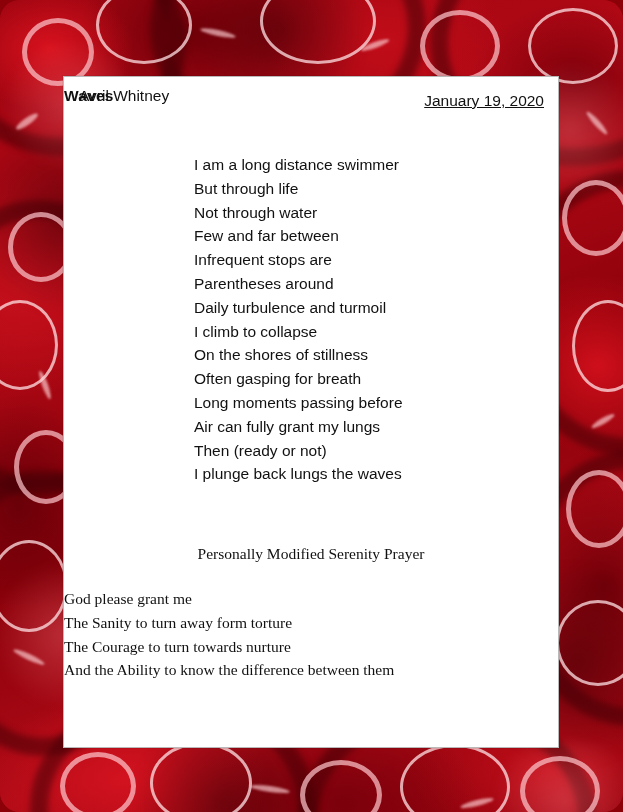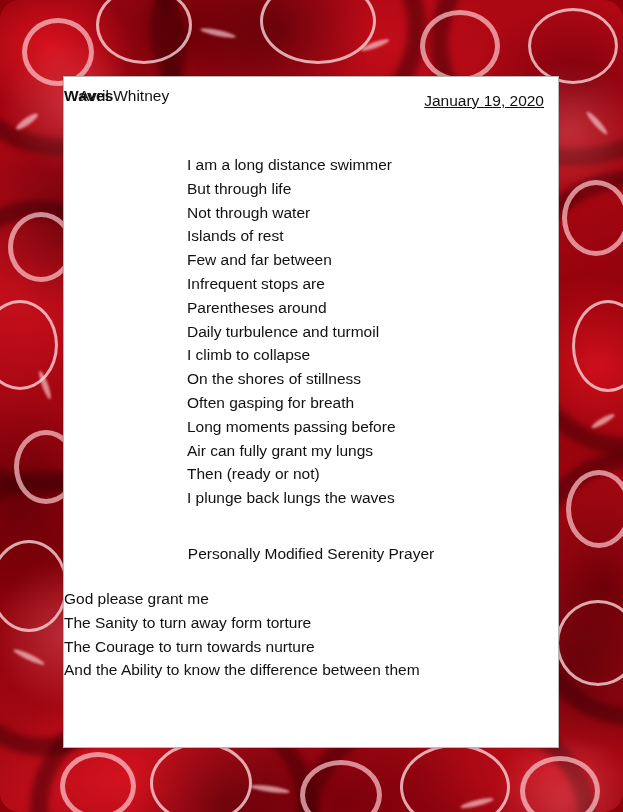--- a/index.html
+++ b/index.html
@@ -125,27 +125,29 @@
     position: absolute;
     left: 123px;
     top: 76px;
     width: 360px;
   }
   #poem .line {
     font-size: 15.5px;
     line-height: 23.8px;
     color: #111;
     white-space: pre;
+    margin-left: 7px;
   }
 
   #prayer {
     position: absolute;
     left: 0;
     top: 468px;
     width: 100%;
+    font-family: Liberation Serif, serif;
   }
   #prayer .prayer-title {
     text-align: center;
     font-size: 15.5px;
     color: #111;
     margin-bottom: 24px;
   }
   #prayer .prayer-line {
     text-align: left;
     font-size: 15.5px;
@@ -216,21 +218,20 @@
     <div id="doc-header">
       <span class="author">Avril Whitney</span>
       <span class="title">Waves</span>
       <span class="date">January 19, 2020</span>
     </div>
 
     <div id="poem">
       <div class="line">I am a long distance swimmer</div>
       <div class="line">But through life</div>
       <div class="line">Not through water</div>
-      <div class="line">Islands of rest</div>
       <div class="line">Few and far between</div>
       <div class="line">Infrequent stops are</div>
       <div class="line">Parentheses around</div>
       <div class="line">Daily turbulence and turmoil</div>
       <div class="line">I climb to collapse</div>
       <div class="line">On the shores of stillness</div>
       <div class="line">Often gasping for breath</div>
       <div class="line">Long moments passing before</div>
       <div class="line">Air can fully grant my lungs</div>
       <div class="line">Then (ready or not)</div>

